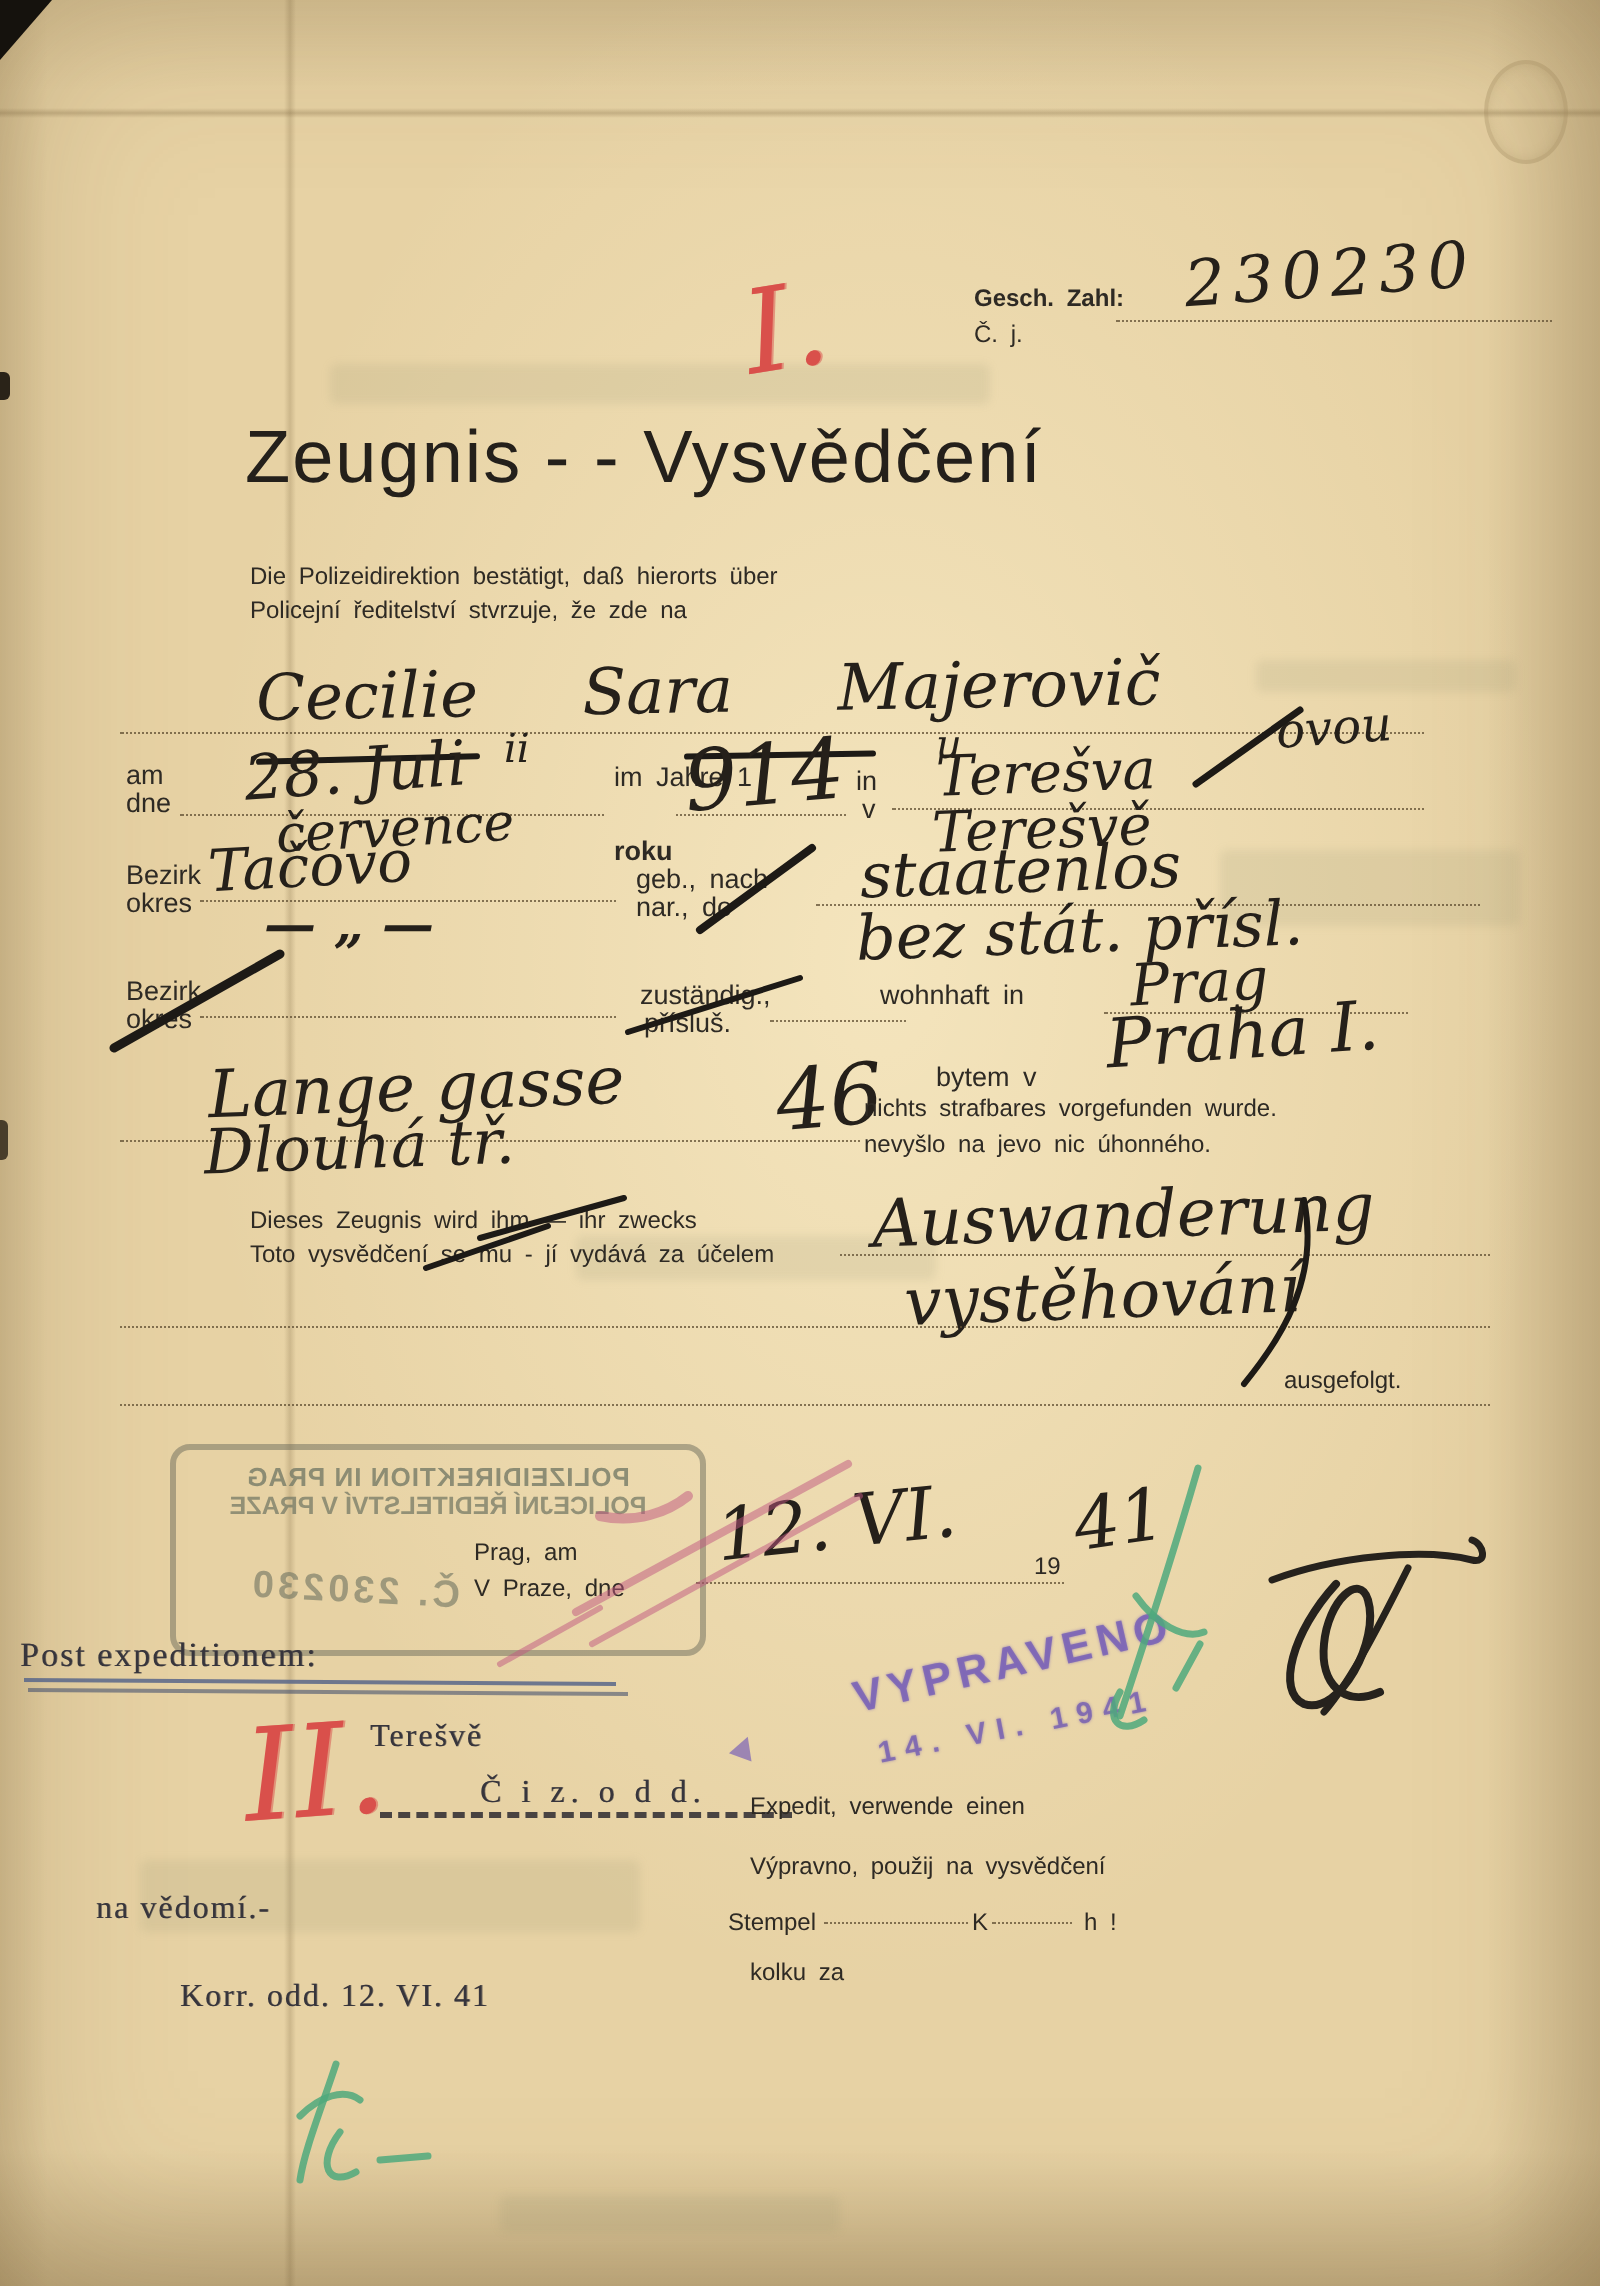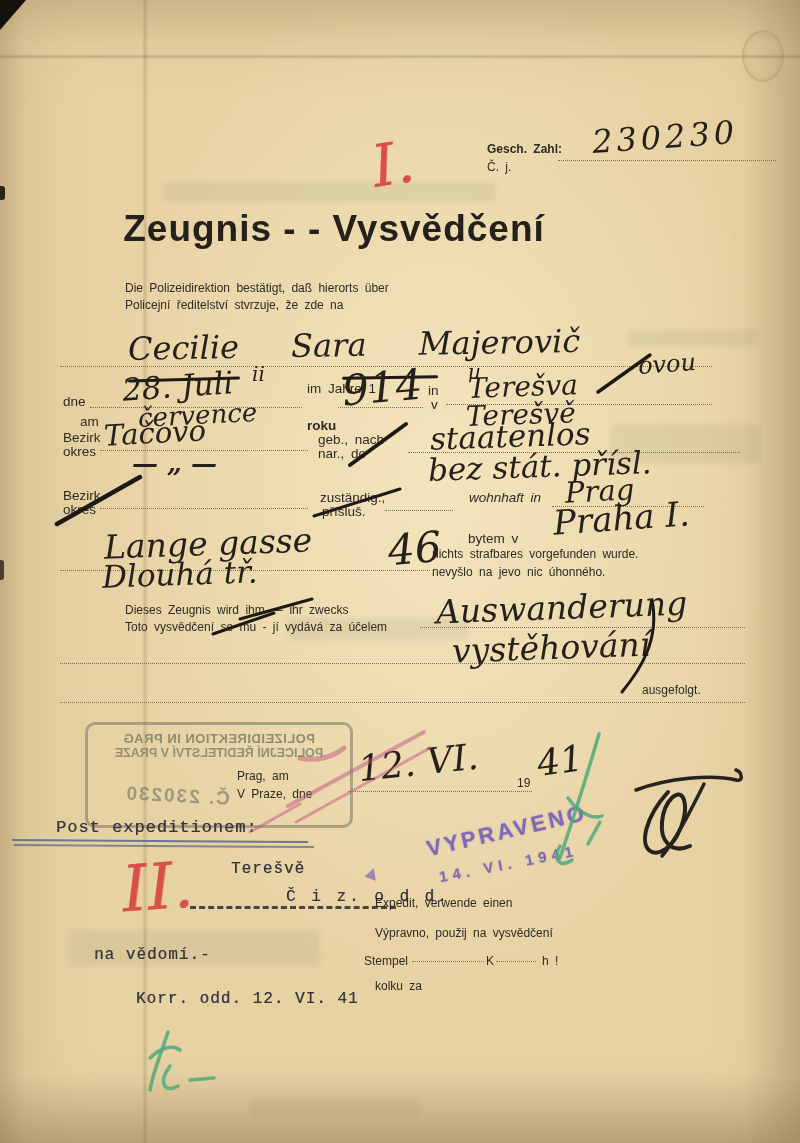--- a/index.html
+++ b/index.html
@@ -10,21 +10,21 @@
       radial-gradient(ellipse at 55% 42%, rgba(255,244,210,.55) 0%, rgba(255,244,210,0) 55%),
       linear-gradient(90deg, rgba(120,95,55,.16) 0%, rgba(120,95,55,0) 3%, rgba(120,95,55,0) 93%, rgba(120,95,55,.22) 100%),
       linear-gradient(180deg, rgba(120,95,55,.10) 0%, rgba(120,95,55,0) 4%, rgba(120,95,55,0) 94%, rgba(110,85,45,.28) 100%),
       #e7d2a4;
     box-shadow: inset 0 0 90px rgba(110,85,45,.30);
   }
   .abs{position:absolute;}
   .print{color:#2e2a24;font-size:12px;line-height:17px;word-spacing:3px;}
   .small{font-size:13.5px;line-height:15px;}
   .hand{font-family:"DejaVu Serif",serif;font-style:italic;color:#25201a;white-space:nowrap;}
-  .type{font-family:Liberation Mono, monospace;color:#37353c;font-size:16px;white-space:nowrap;letter-spacing:1px;text-shadow:.4px 0 0 rgba(55,53,60,.6);margin-left:46px;}
+  .type{font-family:Liberation Serif, serif;color:#37353c;font-size:16px;white-space:nowrap;letter-spacing:1px;text-shadow:.4px 0 0 rgba(55,53,60,.6);}
   .dotfine{border-bottom:1.5px dotted rgba(95,78,50,.75);height:0;}
   .red{font-family:"DejaVu Serif",serif;font-style:italic;color:#d9504b;}
   .mirrorbox{transform:scaleX(-1);}
   .smudge{background:rgba(140,140,105,.14);filter:blur(2px);border-radius:4px;}
   .vline{background:linear-gradient(90deg,rgba(110,88,50,0),rgba(110,88,50,.22),rgba(110,88,50,0));}
   .hline{background:linear-gradient(180deg,rgba(110,88,50,0),rgba(110,88,50,.28),rgba(110,88,50,0));}
   .strike{background:#1d1a16;border-radius:2px;}
   svg{display:block;}
 </style>
 </head>
@@ -46,34 +46,34 @@
   <div class="abs smudge" style="left:70px;top:930px;width:250px;height:36px;"></div>
   <div class="abs smudge" style="left:250px;top:1098px;width:170px;height:18px;"></div>
 
   <div class="abs print" style="left:487px;top:141px;font-weight:bold;font-weight:600;">Gesch. Zahl:</div>
   <div class="abs hand" style="left:592px;top:118px;font-size:32px;letter-spacing:4px;transform:rotate(-4deg);">230230</div>
   <div class="abs dotfine" style="left:558px;top:160px;width:218px;"></div>
   <div class="abs print" style="left:487px;top:159px;">Č. j.</div>
 
   <div class="abs red" style="left:372px;top:130px;font-size:58px;transform:rotate(-9deg);text-shadow:1px 0 0 rgba(217,80,75,.5);">I.</div>
 
-  <div class="abs" style="left:12px;top:208px;width:644px;text-align:center;font-size:37px;font-weight:bold;color:#24201b;letter-spacing:1px;">Zeugnis - - Vysvědčení</div>
+  <div class="abs" style="left:0;top:208px;width:644px;text-align:center;font-size:37px;font-weight:normal;color:#24201b;letter-spacing:1px;">Zeugnis - - Vysvědčení</div>
 
   <div class="abs print" style="left:125px;top:297px;">Policejní ředitelství stvrzuje, že zde na</div>
   <div class="abs print" style="left:125px;top:280px;">Die Polizeidirektion bestätigt, daß hierorts über</div>
 
   <div class="abs hand" style="left:128px;top:326px;font-size:32px;word-spacing:42px;transform:rotate(-1deg);">Cecilie  Sara  Majerovič</div>
   <div class="abs dotfine" style="left:60px;top:366px;width:652px;"></div>
   <div class="abs strike" style="left:128px;top:378px;width:112px;height:3px;transform:rotate(-1.5deg);"></div>
   <div class="abs hand" style="left:252px;top:362px;font-size:20px;">ii</div>
   <div class="abs strike" style="left:342px;top:376px;width:96px;height:3px;transform:rotate(-1deg);"></div>
   <div class="abs hand" style="left:468px;top:360px;font-size:20px;">u</div>
   <div class="abs hand" style="left:638px;top:350px;font-size:24px;transform:rotate(-4deg);">ovou</div>
 
-  <div class="abs print small" style="left:80px;top:380px;margin-top:34px;">am</div>
+  <div class="abs print small" style="left:63px;top:380px;">am</div>
   <div class="abs print small" style="left:63px;top:394px;">dne</div>
   <div class="abs dotfine" style="left:90px;top:407px;width:212px;"></div>
   <div class="abs hand" style="left:122px;top:368px;font-size:31px;transform:rotate(-4deg);">28. Juli</div>
   <div class="abs hand" style="left:138px;top:400px;font-size:26px;transform:rotate(-3deg);">července</div>
   <div class="abs print small" style="left:307px;top:381px;">im Jahre 1</div>
   <div class="abs print small" style="left:307px;top:418px;font-weight:bold;">roku</div>
   <div class="abs dotfine" style="left:338px;top:407px;width:85px;"></div>
   <div class="abs hand" style="left:342px;top:363px;font-size:42px;transform:rotate(-5deg);">914</div>
   <div class="abs print small" style="left:428px;top:383px;">in</div>
   <div class="abs print small" style="left:431px;top:397px;">v</div>
@@ -91,21 +91,21 @@
   <div class="abs dotfine" style="left:408px;top:452px;width:332px;"></div>
   <div class="abs hand" style="left:430px;top:418px;font-size:31px;transform:rotate(-2deg);">staatenlos</div>
   <div class="abs hand" style="left:428px;top:448px;font-size:31px;transform:rotate(-2deg);">bez stát. přísl.</div>
 
   <div class="abs print small" style="left:63px;top:488px;">Bezirk</div>
   <div class="abs print small" style="left:63px;top:502px;">okres</div>
   <div class="abs dotfine" style="left:100px;top:508px;width:208px;"></div>
   <div class="abs print small" style="left:320px;top:490px;">zuständig.,</div>
   <div class="abs print small" style="left:322px;top:504px;">přísluš.</div>
   <div class="abs dotfine" style="left:385px;top:510px;width:68px;"></div>
-  <div class="abs print small" style="left:469px;top:490px;font-style:italic;">wohnhaft in</div>
+  <div class="abs print small" style="left:440px;top:490px;">wohnhaft in</div>
   <div class="abs print small" style="left:468px;top:531px;">bytem v</div>
   <div class="abs dotfine" style="left:552px;top:506px;width:152px;"></div>
   <div class="abs hand" style="left:565px;top:474px;font-size:29px;transform:rotate(-3deg);">Prag</div>
   <div class="abs hand" style="left:553px;top:498px;font-size:34px;transform:rotate(-4deg);">Praha I.</div>
 
   <div class="abs hand" style="left:104px;top:524px;font-size:33px;transform:rotate(-2deg);">Lange  gasse</div>
   <div class="abs hand" style="left:388px;top:524px;font-size:42px;transform:rotate(-5deg);">46</div>
   <div class="abs dotfine" style="left:60px;top:570px;width:370px;"></div>
   <div class="abs hand" style="left:102px;top:556px;font-size:31px;transform:rotate(-2deg);">Dlouhá  tř.</div>
   <div class="abs print" style="left:432px;top:546px;">nichts strafbares vorgefunden wurde.</div>

